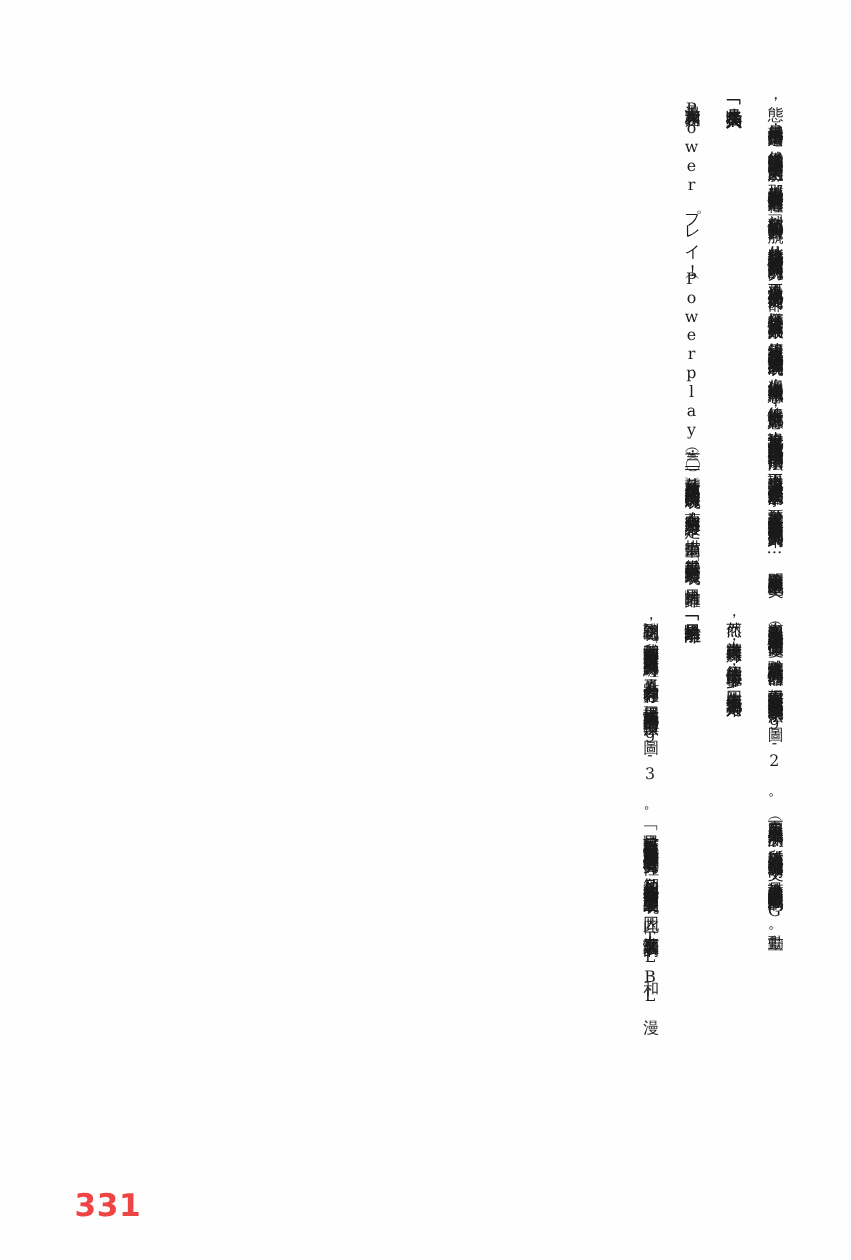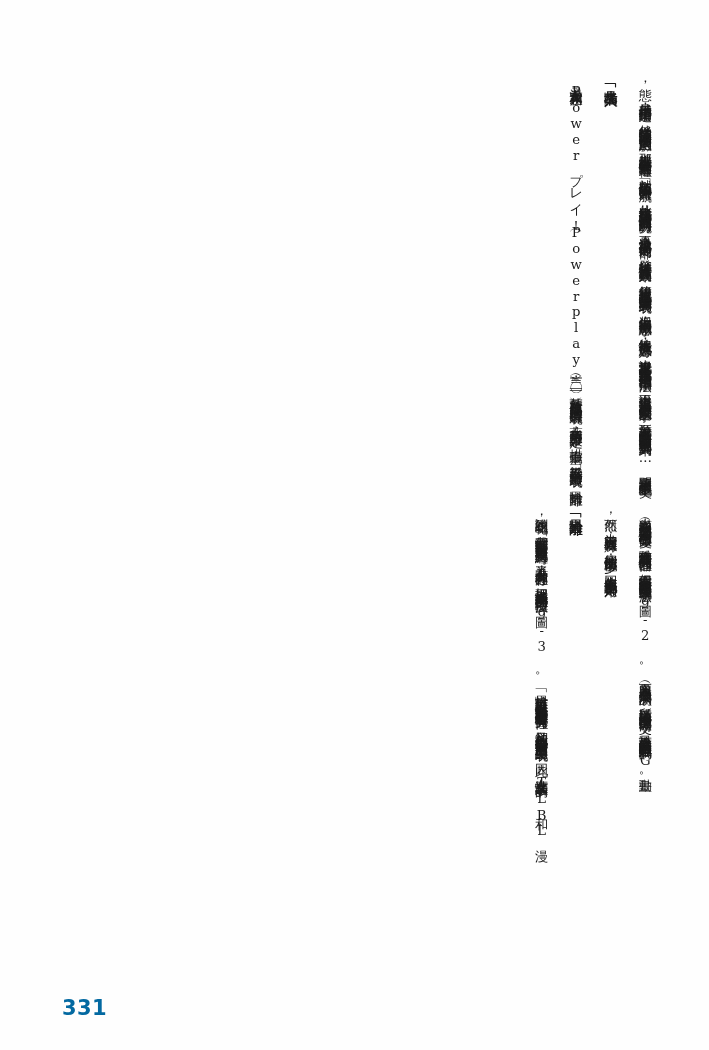--- a/index.html
+++ b/index.html
@@ -63,23 +63,23 @@
   .text-block .heading {
     margin-left: 6px;
   }
 
   .page-number {
     position: absolute;
     left: 62px;
     bottom: 30px;
     font-family: "DejaVu Sans", "Liberation Sans", sans-serif;
     font-weight: bold;
-    font-size: 21px;
+    font-size: 26px;
     letter-spacing: 0.02em;
-    color: #0369a1;
+    color: #ef4444;
   }
 </style>
 </head>
 <body>
 
 <div class="page">
 
   <div class="text-block" id="block-top">
     <p class="col-para">態，就是用手指撐開陰道口，然後從被撐開的陰道內窺伺手插主人的臉。那感覺就好像被吸進女性的陰道裡，就宛如色情版的「人體大奇航」。此外應該也很適合用於描寫男性性器插入時的魄力，不是遠遠地從外部而是從內部，發揮從特等席欣賞性行為的效果。儘管很想說這也是只能在漫畫上才能看到的表現，但近年的攝影機愈做愈小，無線性能也愈來愈好，也許現實世界不久後也能實現這種「內部視角」的拍攝手法。不過現實生活追上科幻本來就是夢寐以求的事，至於筆者有沒有幸活著見到「斷面圖」成為現實的那天到來……這問題大概是想太多了吧（笑）。</p>
     <p class="col-para heading">「水晶插入」</p>

